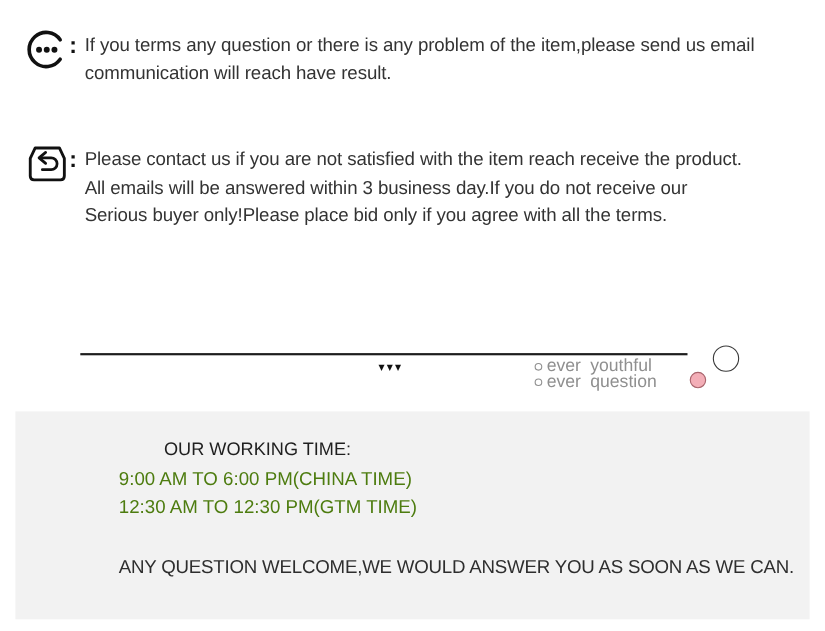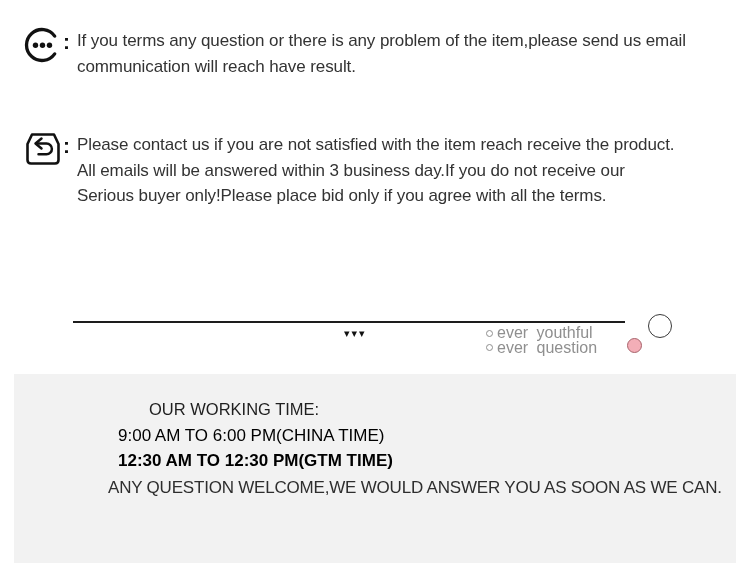--- a/index.html
+++ b/index.html
@@ -125,28 +125,27 @@
     font-size: 16.5px;
     font-weight: 400;
     color: #1f1f1f;
     white-space: nowrap;
     margin-left: 41px;
   }
   .panel-line {
     position: absolute;
     left: 94px;
     font-size: 17px;
-    color: #000000;
-    white-space: nowrap;
-    margin-left: 10px;
+    color: #4d7c0f;
+    white-space: nowrap;
   }
   .panel-footer {
     position: absolute;
     left: 94px;
-    top: 104px;
+    top: 132px;
     font-size: 17px;
     color: #2e2e2e;
     letter-spacing: -0.2px;
     white-space: nowrap;
   }
 
   svg { display: block; }
 </style>
 </head>
 <body>
@@ -194,17 +193,17 @@
       <span>ever question</span>
     </div>
   </div>
 
   <div class="deco-circle-white"></div>
   <div class="deco-circle-pink"></div>
 
   <div class="panel">
     <div class="panel-title">OUR WORKING TIME:</div>
     <div class="panel-line" style="top:52px;">9:00 AM TO 6:00 PM(CHINA TIME)</div>
-    <div class="panel-line" style="top:77px;font-weight:bold;">12:30 AM TO 12:30 PM(GTM TIME)</div>
+    <div class="panel-line" style="top:77px;">12:30 AM TO 12:30 PM(GTM TIME)</div>
     <div class="panel-footer">ANY QUESTION WELCOME,WE WOULD ANSWER YOU AS SOON AS WE CAN.</div>
   </div>
 
 </div>
 
 </body></html>

